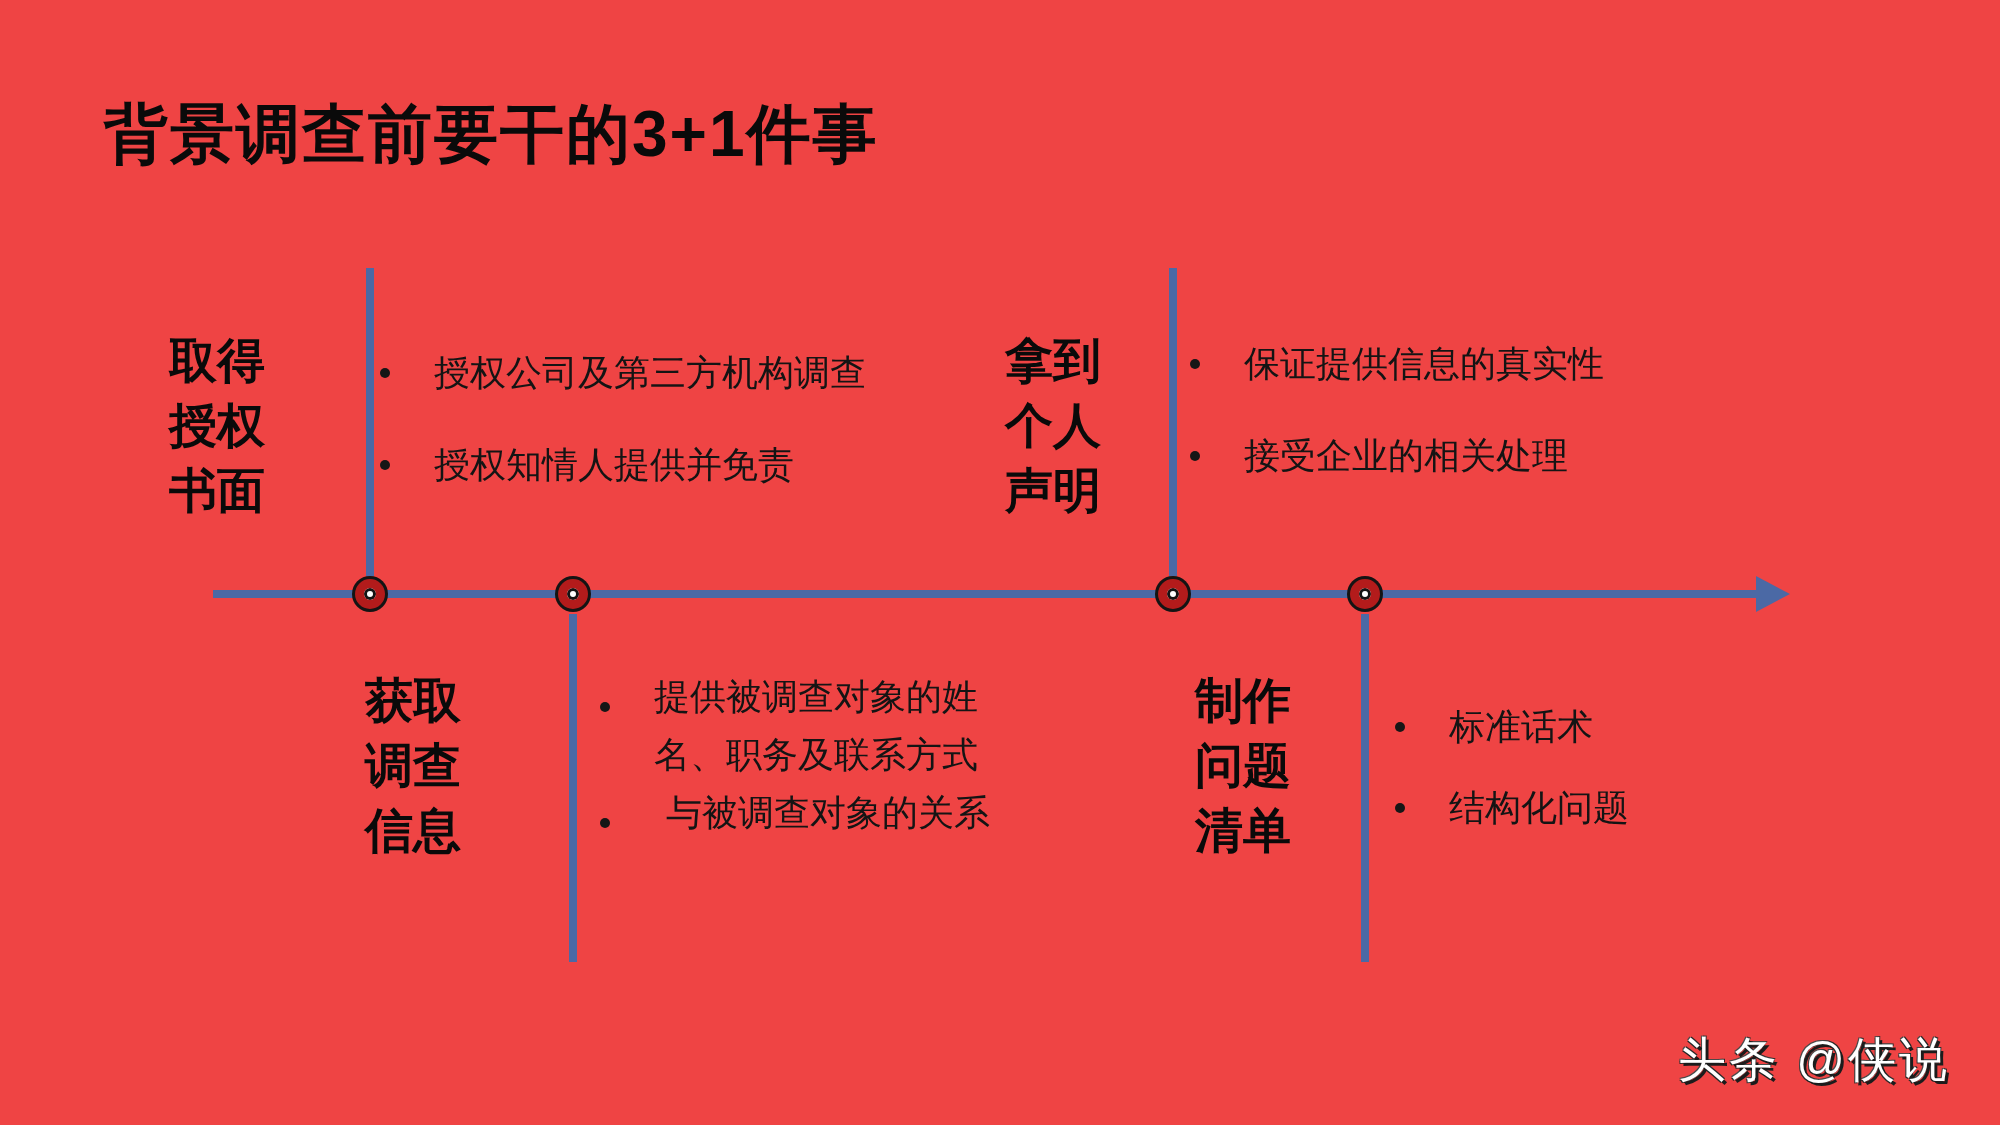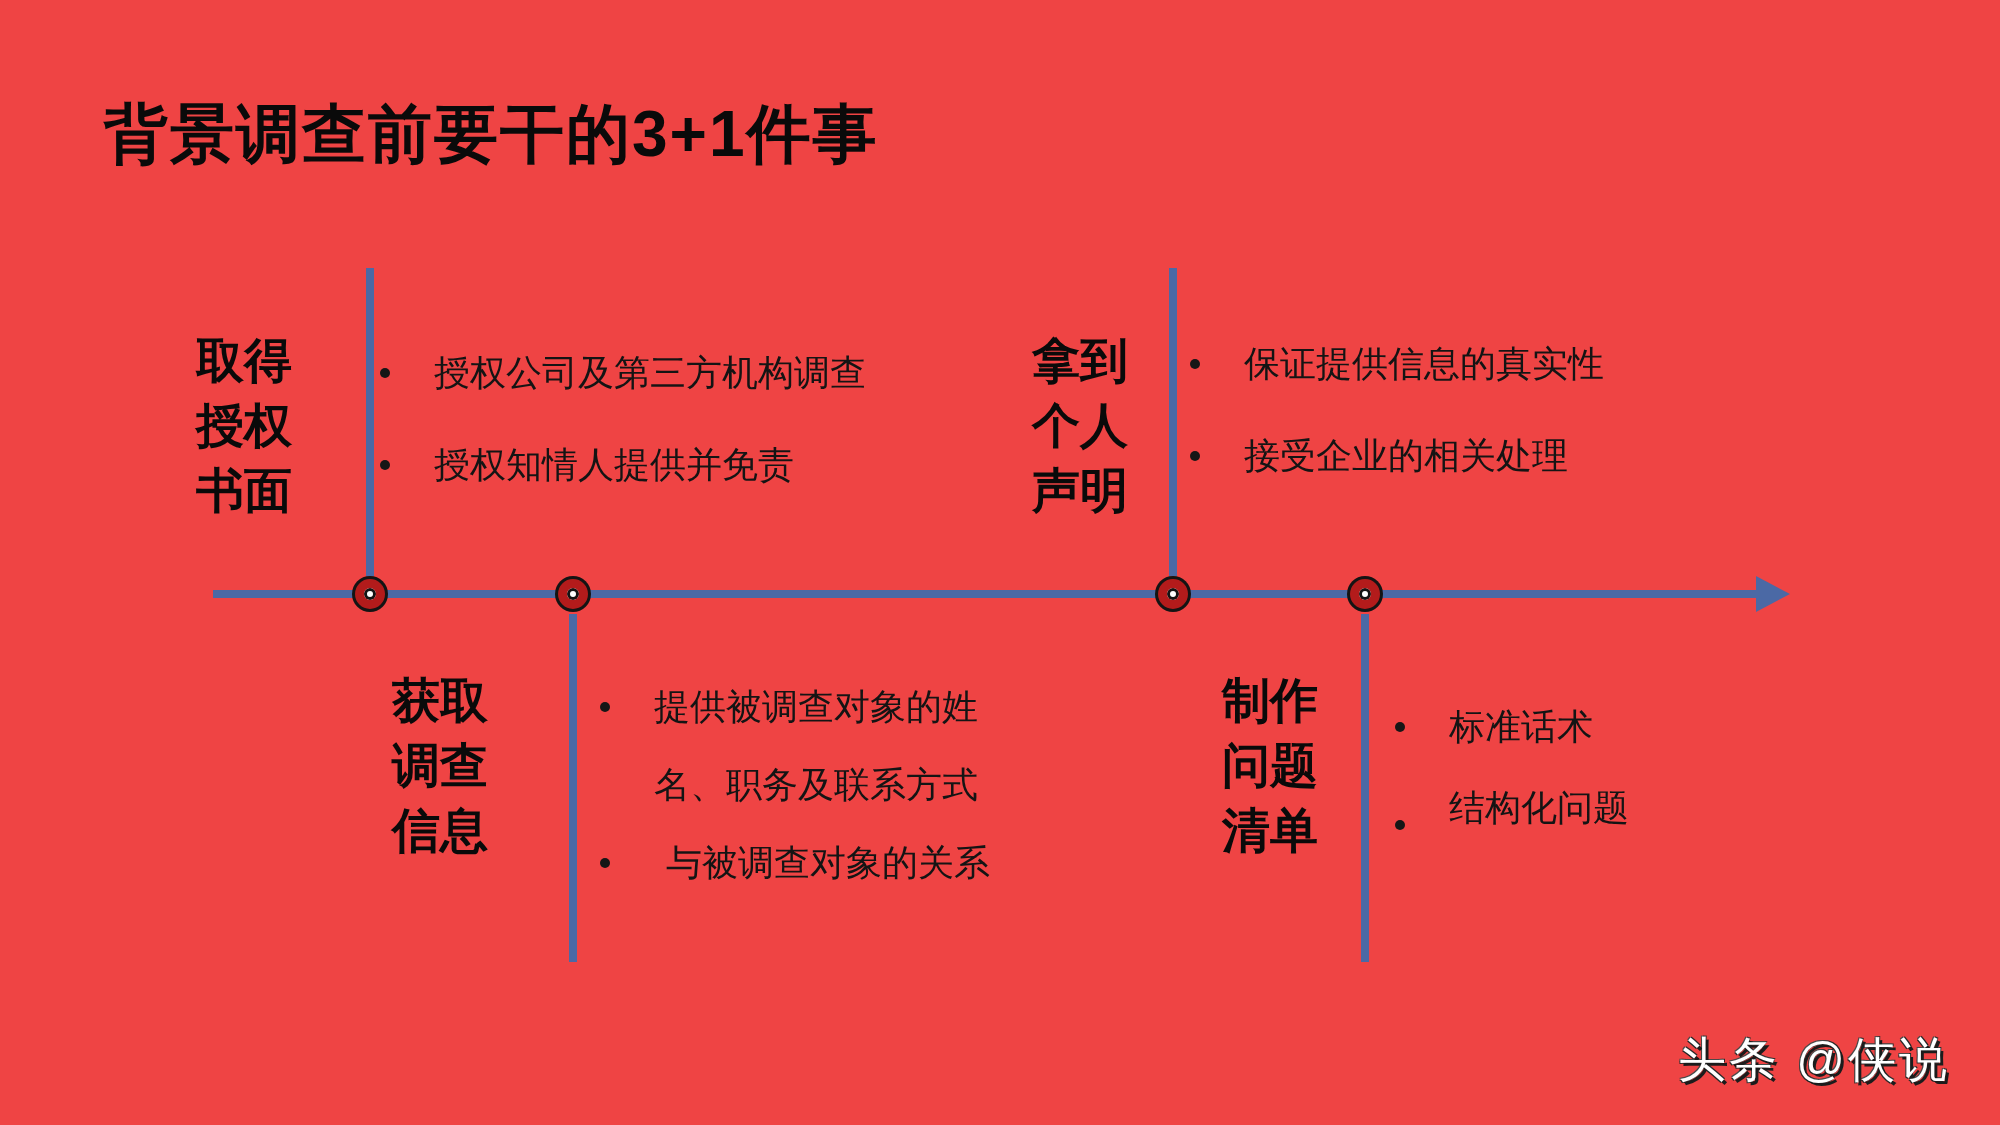--- a/index.html
+++ b/index.html
@@ -31,43 +31,43 @@
     position:absolute; width:12px; height:12px; border-radius:50%;
     background:#ffffff; border:9px solid #b31b1b;
     box-shadow:0 0 0 3px #141414, inset 0 0 0 3px #141414;
   }
   .marker-1 { left:355px; top:579px; }
   .marker-2 { left:558px; top:579px; }
   .marker-3 { left:1158px; top:579px; }
   .marker-4 { left:1350px; top:579px; }
   
   .node-title {
-    position:absolute; width:150px; text-align:center;
+    position:absolute; width:150px; text-align:left;
     font-size:48px; font-weight:900; line-height:65px; color:#0a0a0a;
   }
   .node-title-1 { left:169px; top:328px; }
   .node-title-2 { left:1005px; top:328px; }
   .node-title-3 { left:365px; top:668px; }
   .node-title-4 { left:1195px; top:668px; }
   
   .bullets { position:absolute; }
   .bullet-row { display:flex; align-items:center; height:44px; }
   .bullet-row + .bullet-row { margin-top:48px; }
   .dot { width:10px; height:10px; border-radius:50%; background:#161616; margin-right:44px; flex:none; }
   .bullet-text { font-size:36px; line-height:44px; white-space:nowrap; color:#141414; }
   .bullets-1 { left:380px; top:351px; }
   .bullets-2 { left:1190px; top:342px; }
   .bullets-3 { left:600px; top:668px; }
   .bullets-4 { left:1395px; top:705px; }
-  .bullets-4 .bullet-row + .bullet-row { margin-top:37px;align-items:flex-end; }
+  .bullets-4 .bullet-row + .bullet-row { margin-top:37px; }
   
   .bullets-3 .bullet-row { align-items:flex-start; height:auto; }
   .bullets-3 .bullet-row + .bullet-row { margin-top:0;gap:12px; }
   .bullets-3 .dot { margin-top:34px; }
-  .bullets-3 .bullet-text { white-space:normal; width:336px; line-height:78px; }
+  .bullets-3 .bullet-text { white-space:normal; width:336px; line-height:58px; }
   
   .watermark {
     position:absolute; left:1678px; top:1028px;
     font-size:48px; font-weight:400; letter-spacing:3px; color:#ffffff;
     text-shadow:3px 3px 0 #1c1c1c, -1px -1px 0 #4a4a4a, 1px -1px 0 #2a2a2a, -1px 1px 0 #2a2a2a;
     white-space:nowrap;
   }
 </style>
 </head>
 <body>

